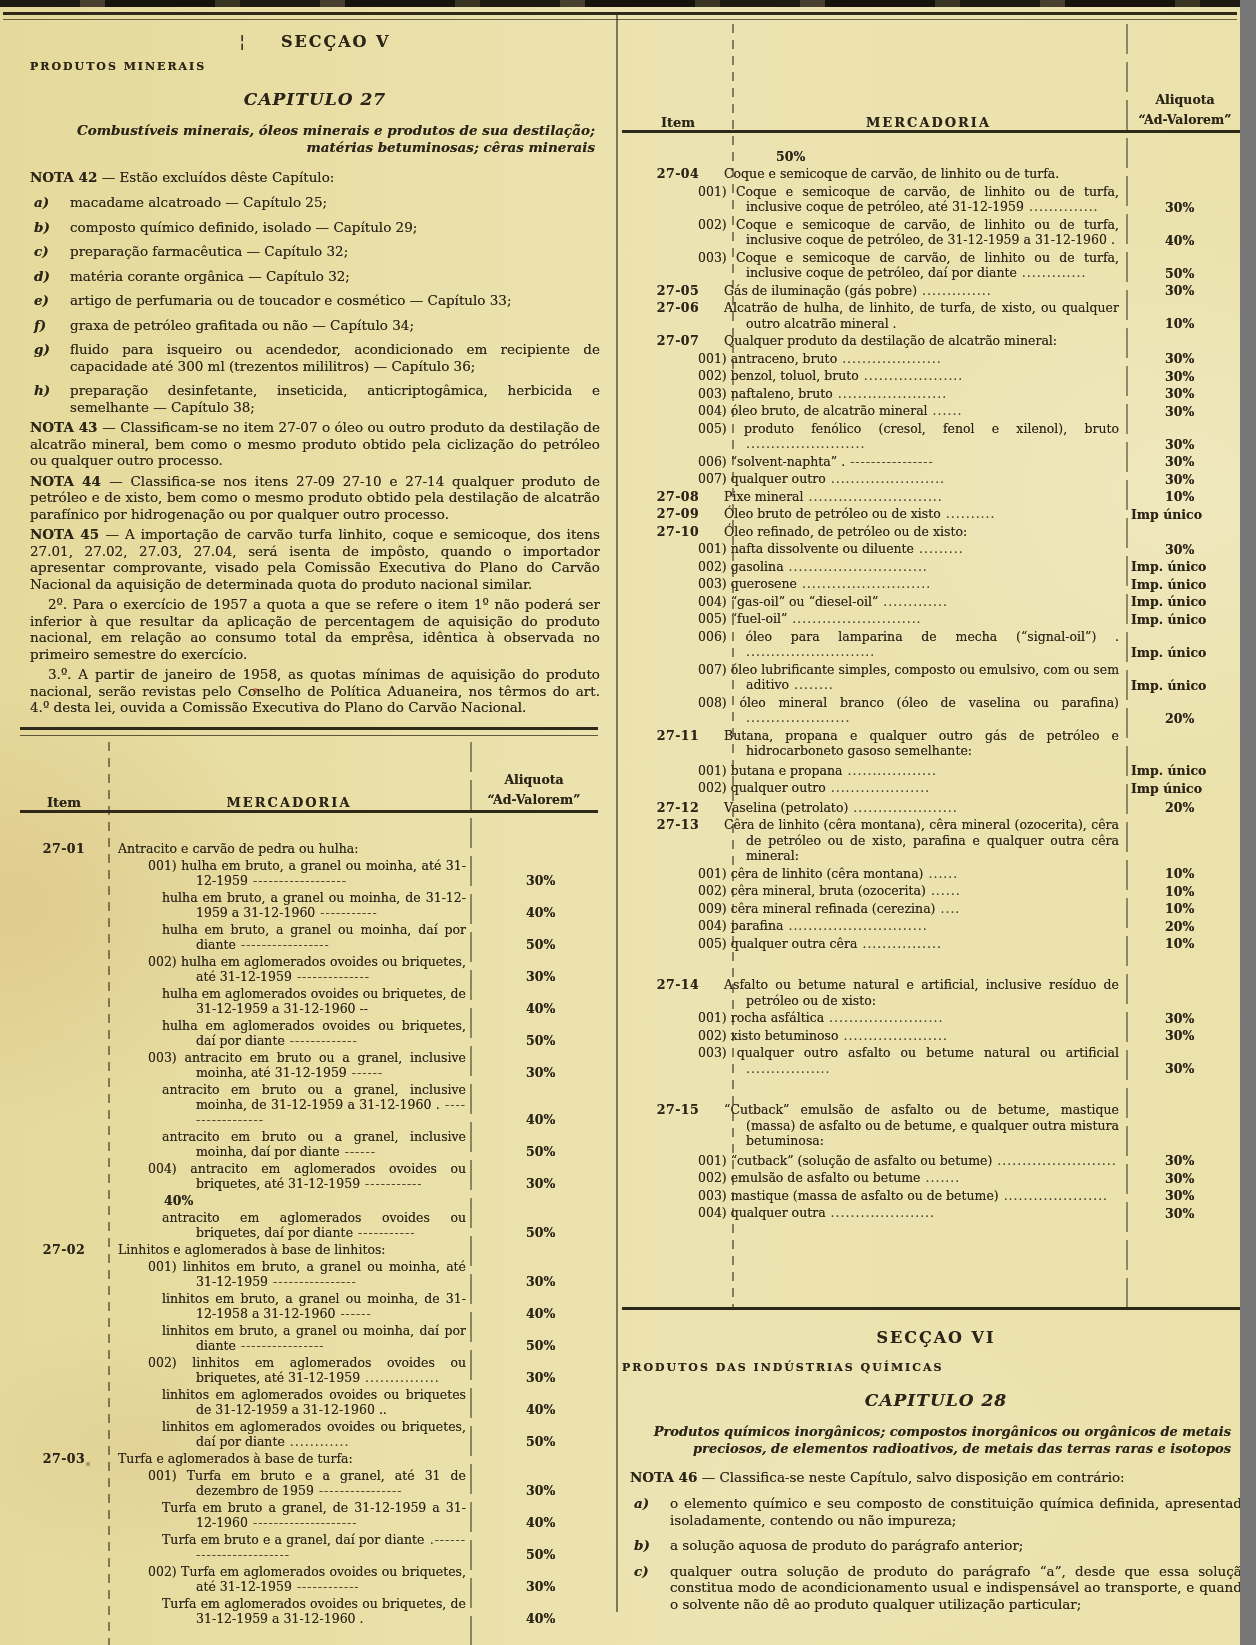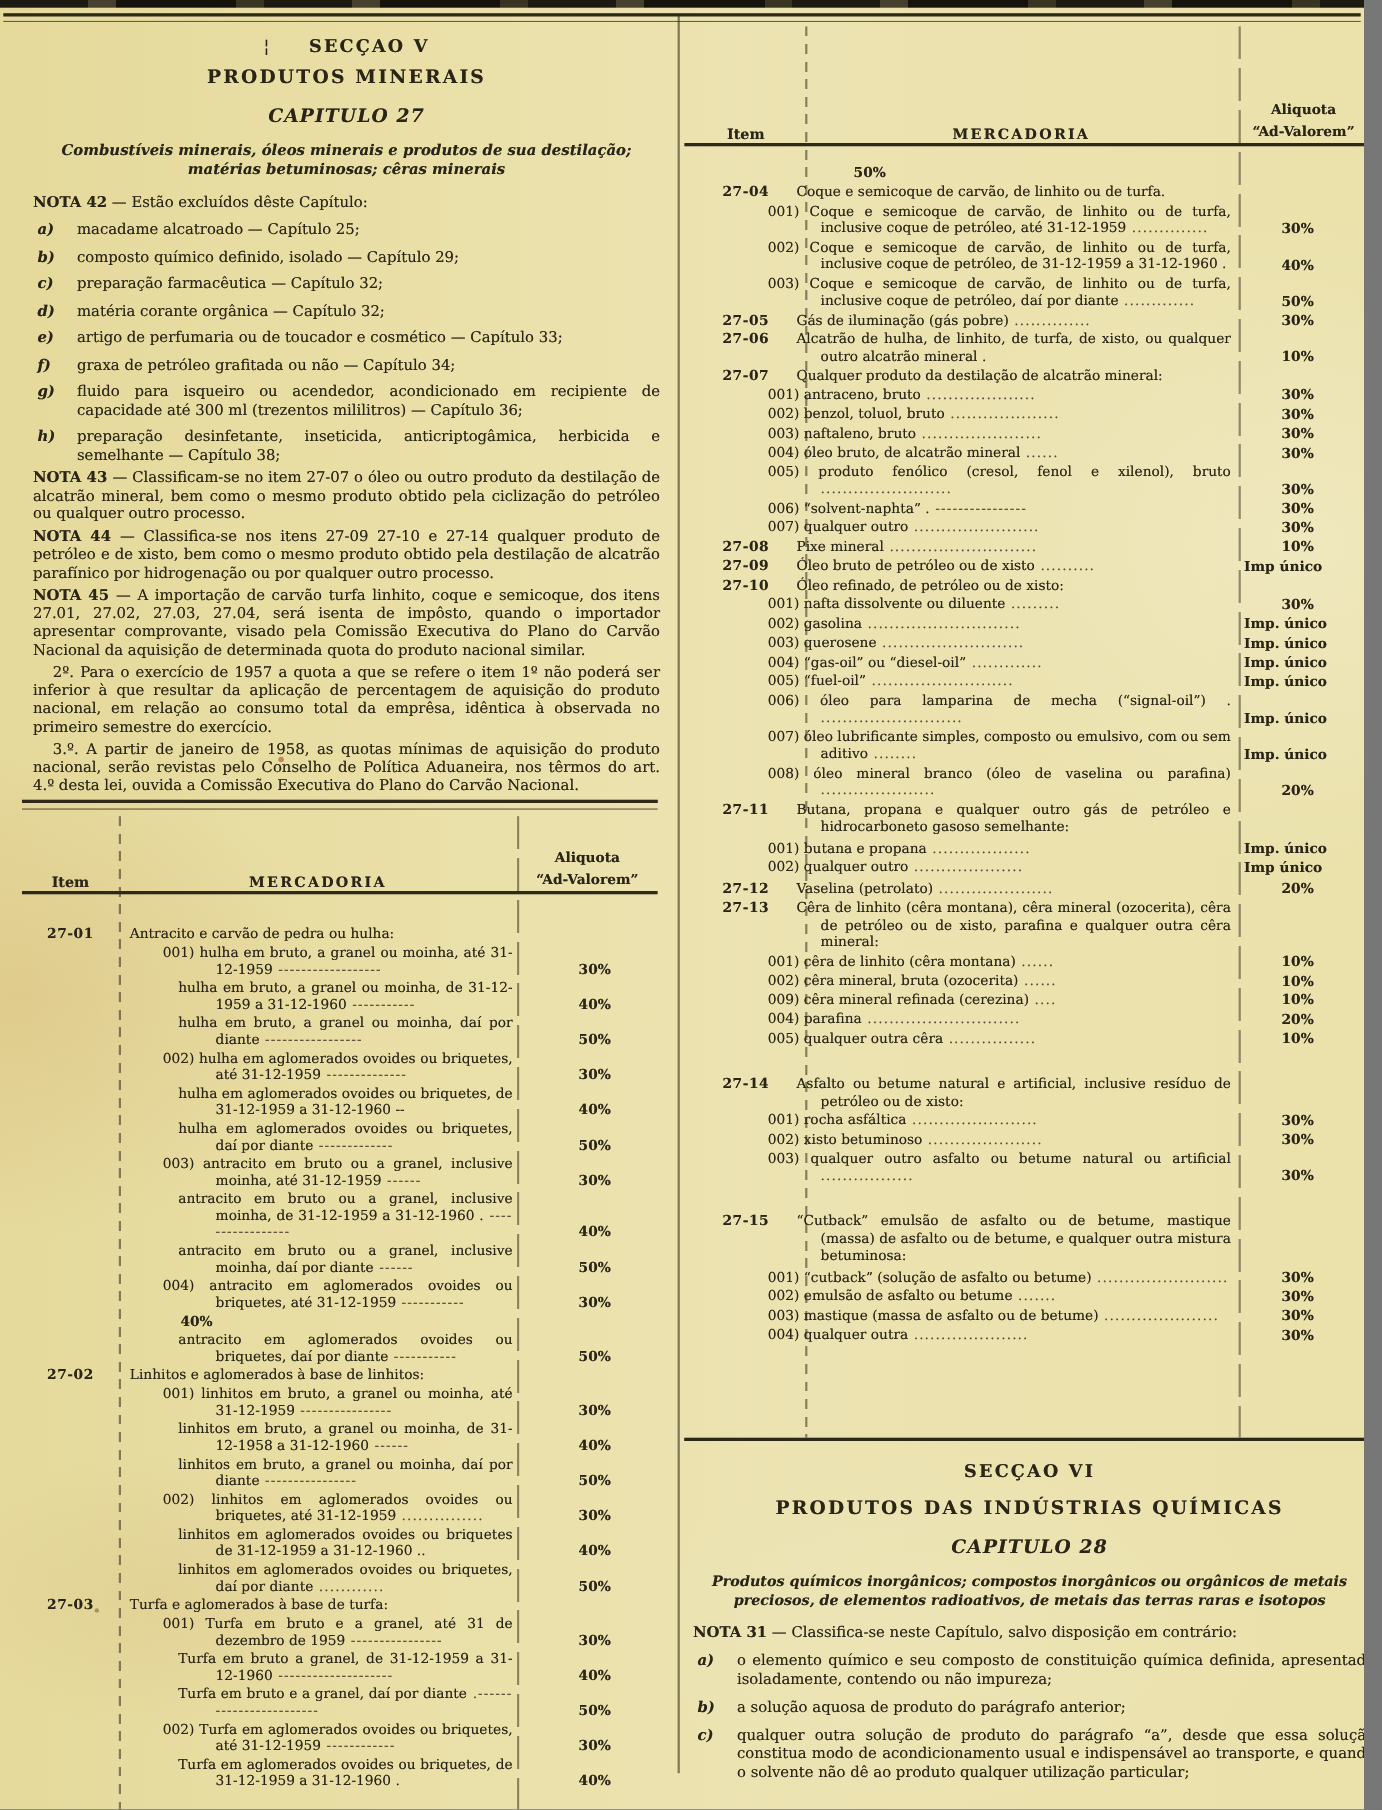--- a/index.html
+++ b/index.html
@@ -16,23 +16,23 @@
     background:repeating-linear-gradient(90deg,#1d1a12 0 80px,#47402e 80px 105px,#16130c 105px 215px,#3a3423 215px 240px);}
   .rule{position:absolute;left:3px;right:3px;}
   .rule-a{top:12px;height:3px;background:#2e2919;}
   .rule-b{top:19px;height:1px;background:rgba(46,41,25,.7);}
   .vline{position:absolute;width:2px;background:rgba(52,46,28,.6);}
   .mid{left:616px;top:14px;height:1598px;}
   
   #col-left{position:absolute;left:30px;top:24px;width:570px;}
   .sec-title{text-align:center;font-weight:700;font-size:16px;letter-spacing:2px;margin-top:8px;}
   .mark{font-weight:400;margin-right:34px;}
-  .sec-sub{text-align:center;font-weight:700;font-size:17px;letter-spacing:2px;margin-top:9px;}
+  .sec-sub{text-align:left;font-weight:700;font-size:11px;letter-spacing:2px;margin-top:9px;}
   .chapter{text-align:center;font-weight:700;font-style:italic;font-size:17px;letter-spacing:1px;margin-top:16px;}
-  .chap-desc{text-align:center;font-weight:700;font-style:italic;font-size:13.5px;line-height:17px;margin:13px auto 0;max-width:560px;}
+  .chap-desc{text-align:right;font-weight:700;font-style:italic;font-size:13.5px;line-height:17px;margin:13px auto 0;max-width:560px;}
   .note-lead{margin:13px 0 0;font-size:13.5px;line-height:17px;}
   .note-lead b,.para b{font-weight:700;}
   .note-item{display:flex;margin-top:8px;font-size:13.5px;line-height:16.5px;}
   .note-letter{flex:0 0 36px;font-weight:700;font-style:italic;padding-left:4px;}
   .note-text{flex:1;text-align:justify;}
   .para{margin:4px 0 0;font-size:13.5px;line-height:16.5px;text-align:justify;}
   .para.ind{text-indent:18px;}
   
   .ttable{position:absolute;box-sizing:border-box;}
   #left-table{left:20px;top:727px;width:578px;height:918px;border-top:3px solid #2e2919;overflow:hidden;}
@@ -520,21 +520,21 @@
       </div>
     <div class="vsep vsep1 vsep-dash"></div>
     <div class="vsep vsep2 vsep-solid"></div>
   </div>
 
   <div id="sec6">
     <div class="sec-title">SECÇAO VI</div>
     <div class="sec-sub">PRODUTOS DAS INDÚSTRIAS QUÍMICAS</div>
     <div class="chapter">CAPITULO 28</div>
     <div class="chap-desc">Produtos químicos inorgânicos; compostos inorgânicos ou orgânicos de metais preciosos, de elementos radioativos, de metais das terras raras e isotopos</div>
-    <p class="note-lead"><b>NOTA 31</b> <span>— Classifica-se neste Capítulo, salvo disposição em contrário:</span></p>
+    <p class="note-lead"><b>NOTA 46</b> <span>— Classifica-se neste Capítulo, salvo disposição em contrário:</span></p>
     <div id="n46-list">
         <div class="note-item">
           <span class="note-letter">a)</span>
           <span class="note-text">o elemento químico e seu composto de constituição química definida, apresentado isoladamente, contendo ou não impureza;</span>
         </div>
         <div class="note-item">
           <span class="note-letter">b)</span>
           <span class="note-text">a solução aquosa de produto do parágrafo anterior;</span>
         </div>
         <div class="note-item">

